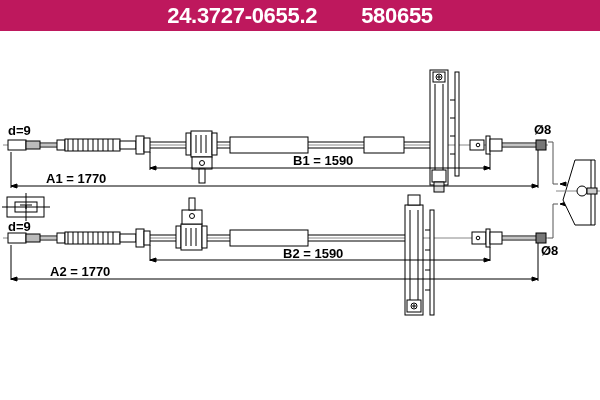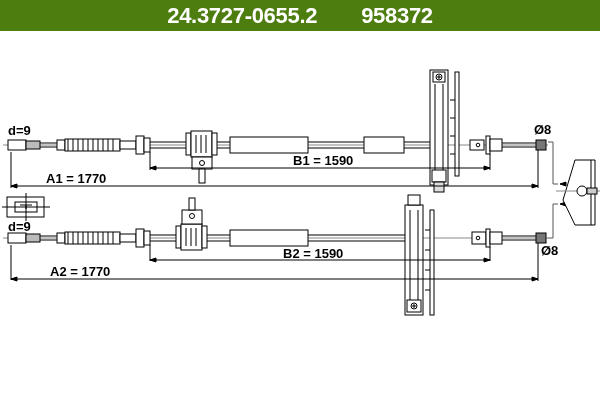--- a/index.html
+++ b/index.html
@@ -1,27 +1,27 @@
 <!DOCTYPE html>
 <html><head>
 <meta charset="utf-8">
 <style>
   html, body { margin:0; padding:0; background:#fff; }
   #root { position:relative; width:600px; height:400px; overflow:hidden; background:#fff; font-family:"Liberation Sans", sans-serif; }
-  .hdr { position:absolute; left:0; top:0; width:600px; height:31px; background:#4d7c0f; color:#fff; display:flex; justify-content:center; align-items:center; gap:44px; font-weight:bold; font-size:22px; letter-spacing:-0.3px; font-family:"Liberation Sans", sans-serif; }
+  .hdr { position:absolute; left:0; top:0; width:600px; height:31px; background:#be185d; color:#fff; display:flex; justify-content:center; align-items:center; gap:44px; font-weight:bold; font-size:22px; letter-spacing:-0.3px; font-family:"Liberation Sans", sans-serif; }
   svg { position:absolute; left:0; top:0; }
   .lbl { font-family:"Liberation Sans", sans-serif; font-weight:bold; font-size:13px; fill:#000; }
 </style>
 </head>
 <body>
 
 <div id="root">
   <div class="hdr">
     <span>24.3727-0655.2</span>
-    <span>958372</span>
+    <span>580655</span>
   </div>
 
   <svg width="600" height="400" viewBox="0 0 600 400">
     <g stroke="#000" fill="none" stroke-width="1">
 
       <g>
 
         <line x1="3" y1="145" x2="548" y2="145" stroke="#888"></line>
 
         <rect x="8" y="140" width="18" height="10" fill="#fff"></rect>

